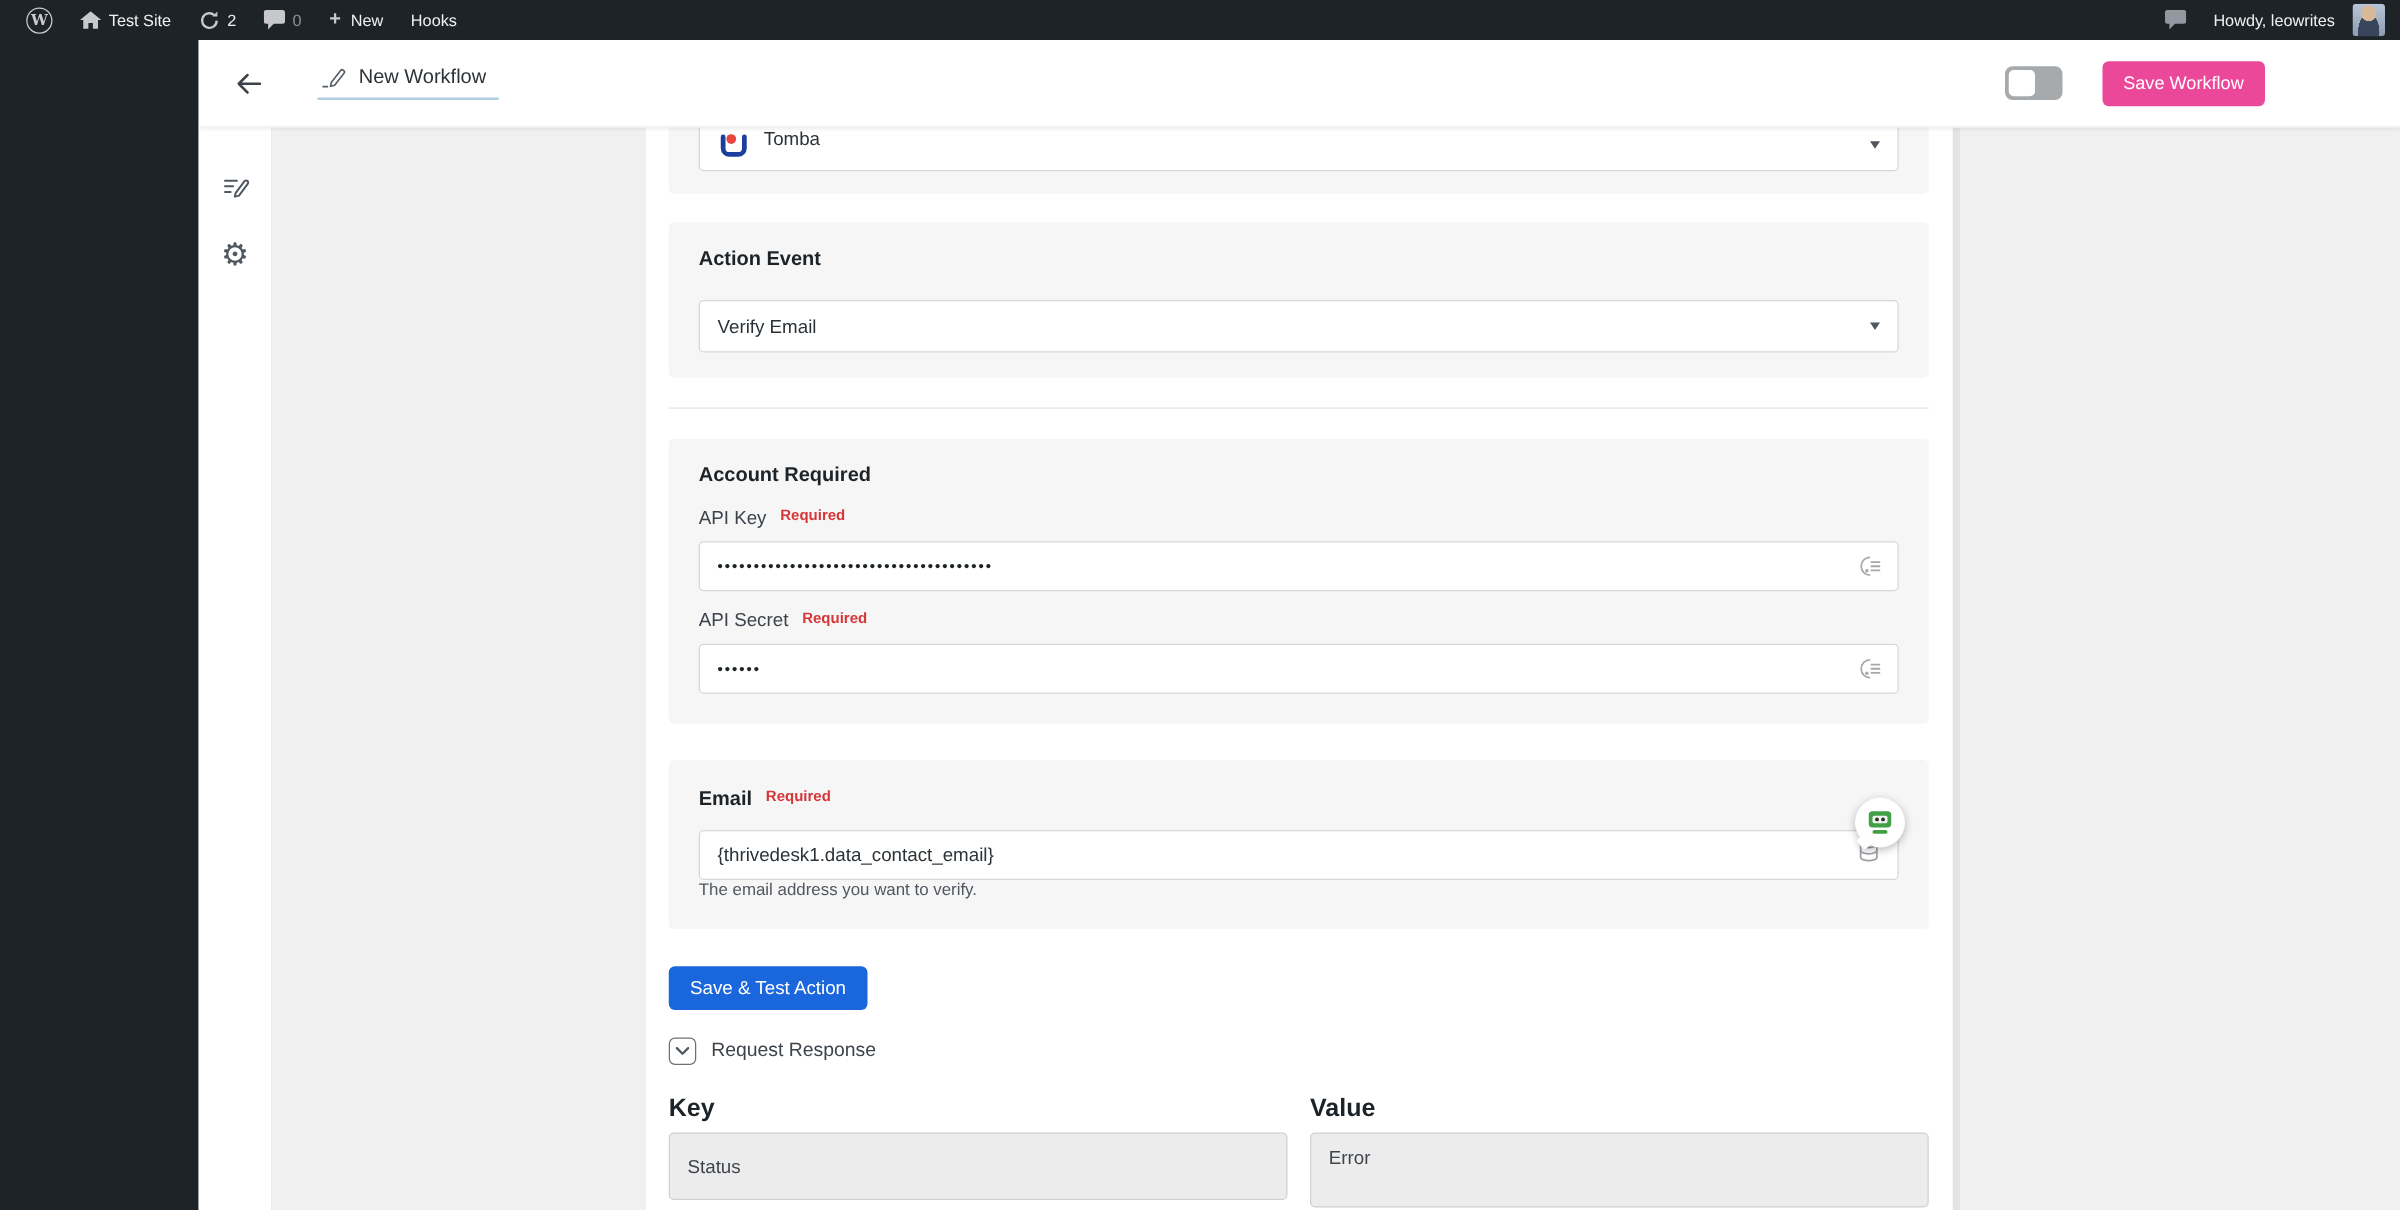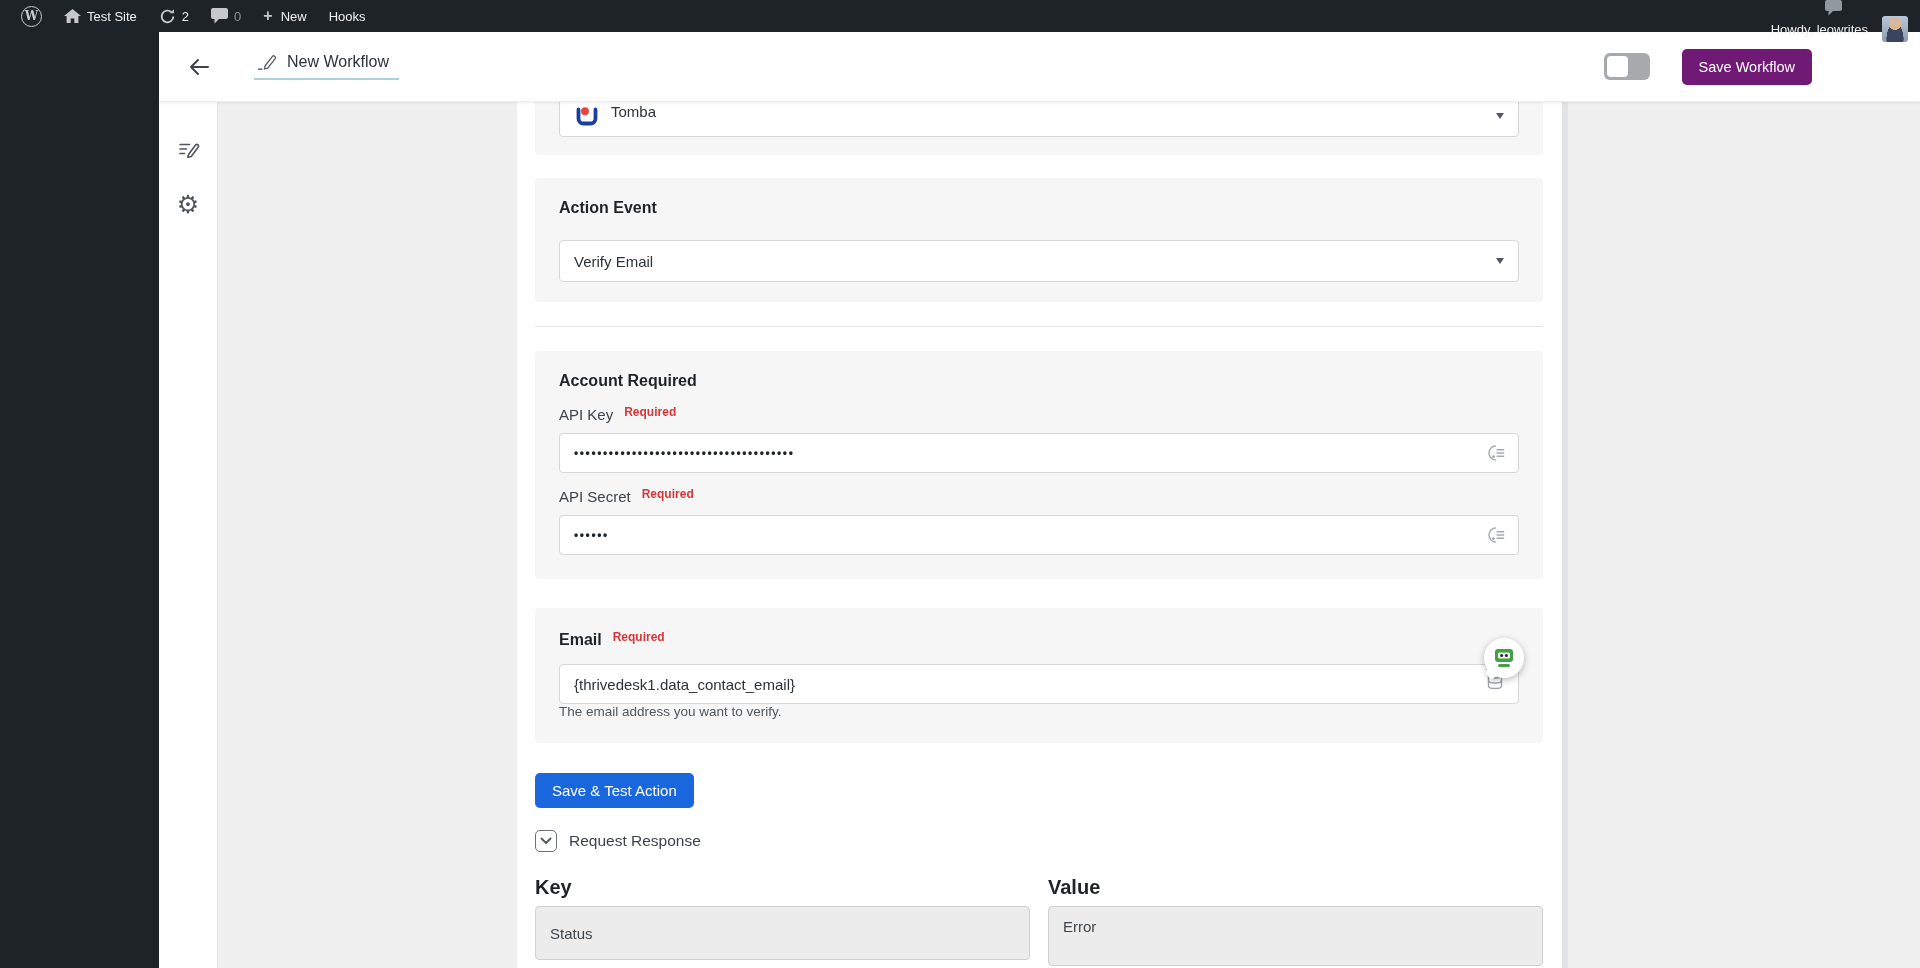--- a/index.html
+++ b/index.html
@@ -12,21 +12,21 @@
 
   
   .abar {
     position: absolute; top: 0; left: 0; right: 0; height: 32px;
     background: #1d2327; color: #f0f0f1;
     display: flex; align-items: center; z-index: 60;
     font-size: 13px;
   }
   .abar-left, .abar-right { display: flex; align-items: center; height: 100%; }
   .abar-left { padding-left: 10px; }
-  .abar-right { margin-left: auto; padding-right: 12px; flex-direction: column; }
+  .abar-right { margin-left: auto; padding-right: 12px; }
   .abar-item { display: flex; align-items: center; gap: 6px; padding: 0 11px; height: 100%; cursor: pointer; }
   .abar-item .cnt { color: #f0f0f1; }
   .abar-item .cnt-dim { color: #8d9196; }
   .wp-logo-circle {
     width: 21px; height: 21px; border-radius: 50%;
     border: 1.6px solid #c9cbce; color: #c9cbce;
     display: flex; align-items: center; justify-content: center;
     font-family: "DejaVu Serif", serif; font-size: 12px; font-weight: 700;
   }
   .plus-glyph { font-size: 16px; font-weight: 700; color: #c6c8cb; margin-right: 2px; }
@@ -66,21 +66,21 @@
   .hdr-spacer { flex: 1; }
   .toggle {
     width: 46px; height: 27px; border-radius: 6px; background: #a7aaad;
     position: relative; cursor: pointer;
   }
   .toggle-knob {
     position: absolute; left: 3px; top: 3px; width: 21px; height: 21px;
     background: #fff; border-radius: 4px;
   }
   .btn-blue {
-    background: #701a75; color: #fff; border: none; cursor: pointer;
+    background: #ec4899; color: #fff; border: none; cursor: pointer;
     font-family: "Liberation Sans", sans-serif;
     font-size: 14.5px; font-weight: 500;
     padding: 10px 17px; border-radius: 5px; margin-left: 32px;
     white-space: nowrap;
   }
 
   
   .app-body { flex: 1; display: flex; min-height: 0; }
   .icon-rail {
     width: 59px; background: #fff; border-right: 1px solid #e4e5e7;

